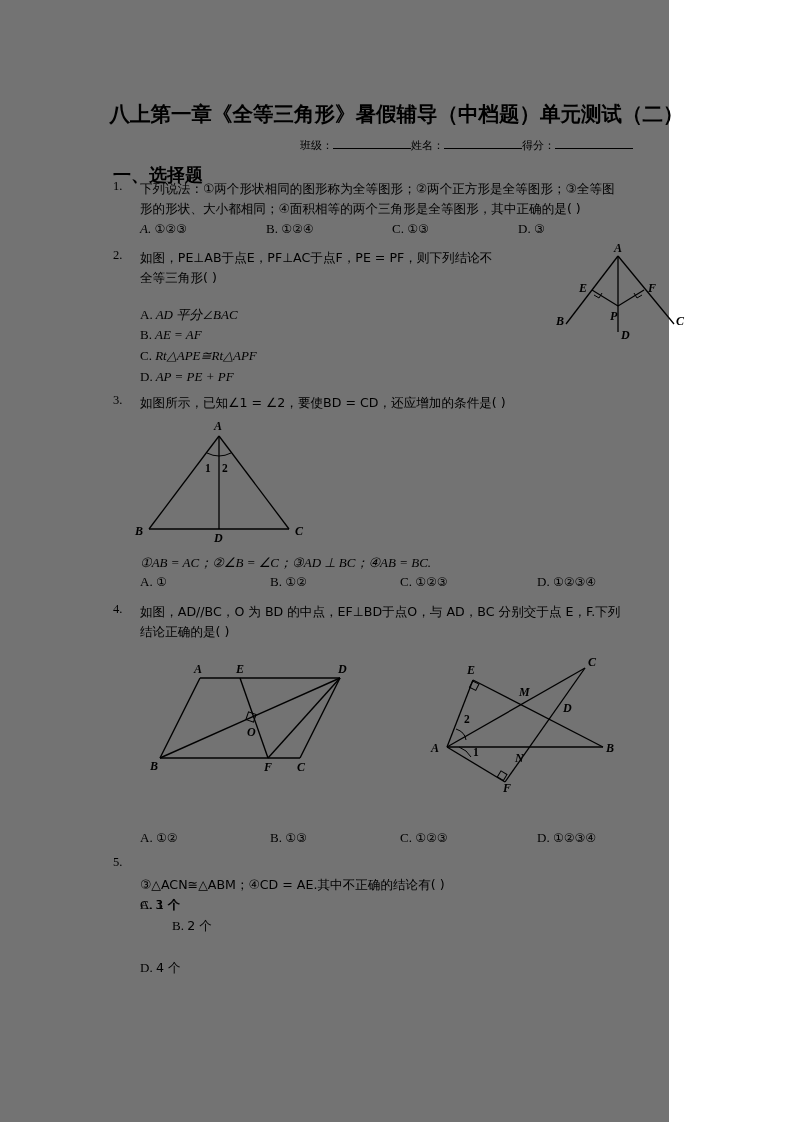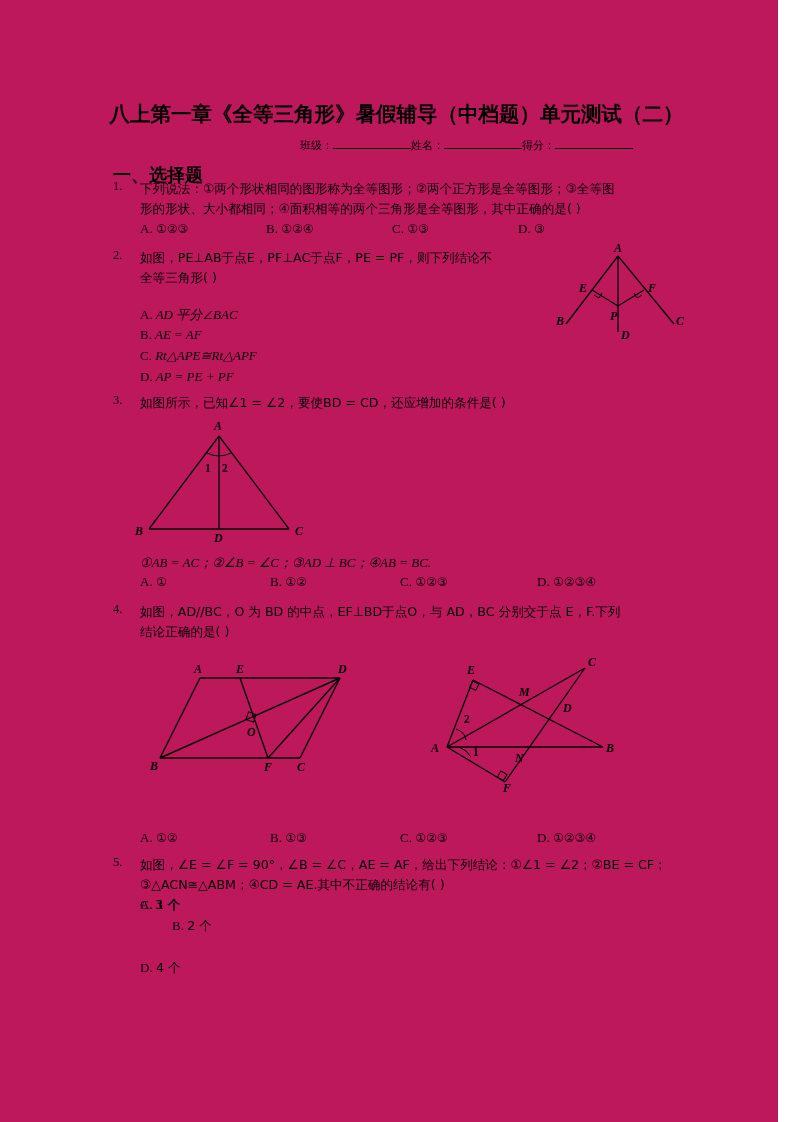--- a/index.html
+++ b/index.html
@@ -11,23 +11,23 @@
     width: 793px;
     height: 1122px;
     position: relative;
     font-family: "Liberation Serif", "DejaVu Serif", serif;
     color: #000;
     overflow: hidden;
   }
   .page {
     position: absolute;
     left: 0; top: 0;
-    width: 778px;
+    width: 669px;
     height: 1122px;
-    background: #be185d;
+    background: #737373;
   }
 
   
   .doc-title {
     position: absolute;
     left: 0; top: 100px;
     width: 793px;
     text-align: center;
     font-family: "DejaVu Sans", "Liberation Sans", sans-serif;
     font-weight: bold;
@@ -116,21 +116,21 @@
   <div class="info-line">
     <span class="lbl">班级：</span><span class="blank-rule b1"></span><span class="lbl">姓名：</span><span class="blank-rule b2"></span><span class="lbl">得分：</span><span class="blank-rule b3"></span>
   </div>
 
   <div class="section-head">一、选择题</div>
 
   <div class="qnum" style="left:113px; top:179px;">1.</div>
   <div class="qtext cn" style="left:140px; top:179px; width:540px;">下列说法：①两个形状相同的图形称为全等图形；②两个正方形是全等图形；③全等图</div>
   <div class="qtext cn" style="left:140px; top:199px; width:540px;">形的形状、大小都相同；④面积相等的两个三角形是全等图形，其中正确的是(    )</div>
 
-  <div class="opt" style="left:140px; top:221px;">
+  <div class="opt" style="left:140px; top:221px;font-style:italic;">
     <span class="optlabel">A.</span>
     <span class="circnum">①②③</span>
   </div>
   <div class="opt" style="left:266px; top:221px;">
     <span class="optlabel">B.</span>
     <span class="circnum">①②④</span>
   </div>
   <div class="opt" style="left:392px; top:221px;">
     <span class="optlabel">C.</span>
     <span class="circnum">①③</span>
@@ -294,21 +294,20 @@
   <div class="opt" style="left:400px; top:830px;">
     <span class="optlabel">C.</span>
     <span class="circnum">①②③</span>
   </div>
   <div class="opt" style="left:537px; top:830px;">
     <span class="optlabel">D.</span>
     <span class="circnum">①②③④</span>
   </div>
 
   <div class="qnum" style="left:113px; top:855px;">5.</div>
-  <div class="qtext cn" style="left:140px; top:855px; width:548px;">如图，∠E = ∠F = 90°，∠B = ∠C，AE = AF，给出下列结论：①∠1 = ∠2；②BE = CF；</div>
   <div class="qtext cn" style="left:140px; top:875px; width:548px;">③△ACN≅△ABM；④CD = AE.其中不正确的结论有(     )</div>
 
   <div class="opt" style="left:140px; top:897px;">
     <span class="optlabel">A.</span>
     <span class="cn">1 个</span>
   </div>
   <div class="opt" style="left:140px; top:918px;margin-left:32px;">
     <span class="optlabel">B.</span>
     <span class="cn">2 个</span>
   </div>

